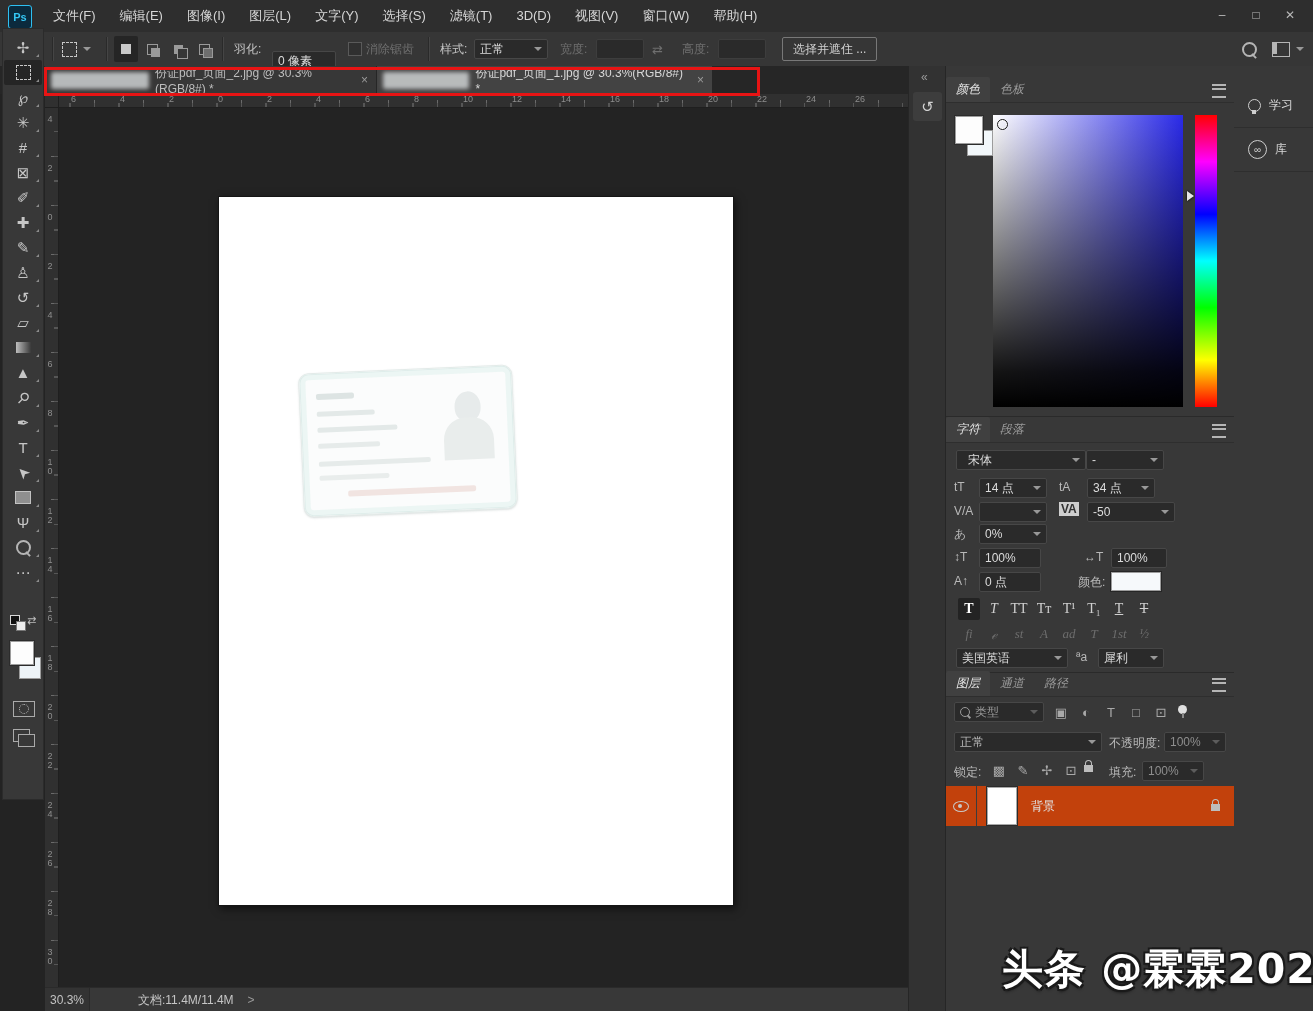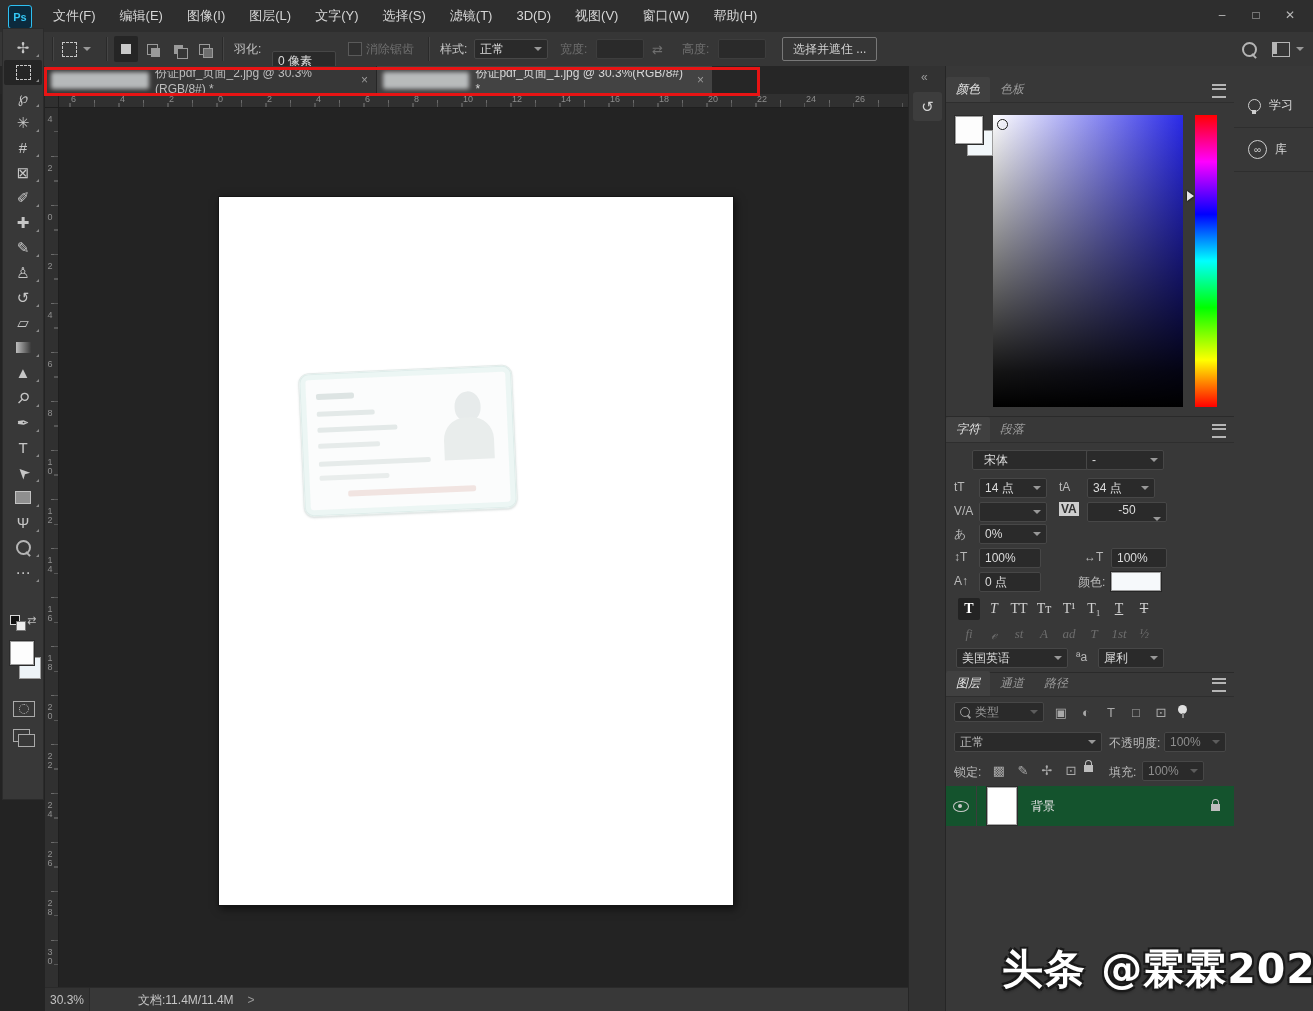--- a/index.html
+++ b/index.html
@@ -115,21 +115,21 @@
   
   .minimag{width:8px;height:8px;border:1.5px solid #9a9a9a;border-radius:50%;position:relative;display:inline-block;margin-right:5px;}
   .minimag::after{content:'';position:absolute;width:1.5px;height:4px;background:#9a9a9a;left:7px;top:7px;transform:rotate(-45deg);}
   .flticon{position:absolute;width:22px;height:20px;display:flex;align-items:center;justify-content:center;color:#a9a9a9;font-size:13px;}
   .pin{width:9px;height:9px;border-radius:50%;background:#e0e0e0;position:relative;}
   .pin::after{content:'';position:absolute;left:3.5px;top:8px;width:2px;height:5px;background:#8a8a8a;}
   .lockcss{width:9px;height:7px;background:#bdbdbd;position:relative;display:inline-block;margin-top:5px;}
   .lockcss::before{content:'';position:absolute;left:1px;top:-5px;width:5px;height:5px;border:1.5px solid #bdbdbd;border-bottom:none;border-radius:4px 4px 0 0;}
   .eye{width:14px;height:9px;border:1.5px solid #c9c9c9;border-radius:50%;position:relative;display:inline-block;}
   .eye::after{content:'';position:absolute;left:4px;top:2px;width:4px;height:4px;border-radius:50%;background:#c9c9c9;}
-  .layerrow{position:absolute;left:0;width:288px;height:40px;background:#14532d;display:flex;align-items:center;}
+  .layerrow{position:absolute;left:0;width:288px;height:40px;background:#c2410c;display:flex;align-items:center;}
   .lthumb{width:28px;height:36px;background:#fff;border:1px solid #a8a8a8;box-shadow:0 0 0 1px #2b2b2b;}
   
   .watermark{left:1002px;top:942px;font-size:41px;font-weight:900;color:#ffffff;letter-spacing:1px;white-space:nowrap;z-index:60;
      font-family:"DejaVu Sans","Liberation Sans",sans-serif;
      text-shadow:-2px -2px 0 #1a1a1a,2px -2px 0 #1a1a1a,-2px 2px 0 #1a1a1a,2px 2px 0 #1a1a1a,0 3px 3px rgba(0,0,0,.5);}
   .glyph{display:inline-block;}
 </style>
 </head>
 <body>
 
@@ -403,21 +403,21 @@
       <div class="huebar" style="left:249px;top:37px;width:22px;height:292px;"></div>
       <span class="huesel" style="left:241px;top:113px;"></span>
     </div>
 
     <div class="panel" style="top:352px;height:254px;border-bottom:1px solid #2a2a2a;">
       <div class="ptabs">
         <span class="ptab active">字符</span>
         <span class="ptab">段落</span>
         <span class="hamb"></span>
       </div>
-      <span class="field" style="position:absolute;left:26px;top:32px;width:130px;padding-left:11px;">
+      <span class="field" style="position:absolute;left:10px;top:32px;width:130px;padding-left:11px;">
           <span>宋体</span>
           <span class="chev"></span>
         </span>
       <span class="field" style="position:absolute;left:140px;top:32px;width:78px;">
           <span>-</span>
           <span class="chev"></span>
         </span>
 
       <span class="rowlab icol" style="left:8px;top:62px;">tT</span>
       <span class="field" style="position:absolute;left:33px;top:60px;width:68px;">
@@ -429,21 +429,21 @@
           <span>34 点</span>
           <span class="chev"></span>
         </span>
 
       <span class="rowlab icol" style="left:8px;top:86px;">V/A</span>
       <span class="field" style="position:absolute;left:33px;top:84px;width:68px;">
           <span></span>
           <span class="chev"></span>
         </span>
       <span class="rowlab" style="left:113px;top:84px;background:#cfcfcf;color:#333;padding:0 2px;font-weight:bold;">VA</span>
-      <span class="field" style="position:absolute;left:141px;top:84px;width:80px;flex-direction:column;">
+      <span class="field" style="position:absolute;left:141px;top:84px;width:88px;">
           <span>-50</span>
           <span class="chev"></span>
         </span>
 
       <span class="rowlab icol" style="left:8px;top:108px;">あ</span>
       <span class="field" style="position:absolute;left:33px;top:106px;width:68px;">
           <span>0%</span>
           <span class="chev"></span>
         </span>
 

